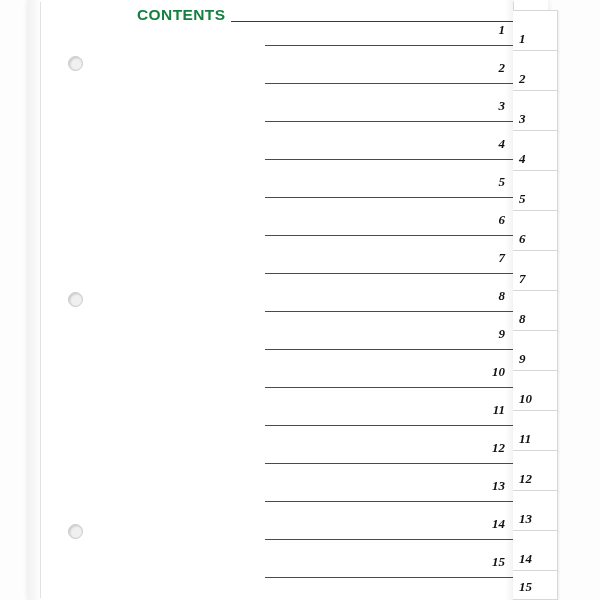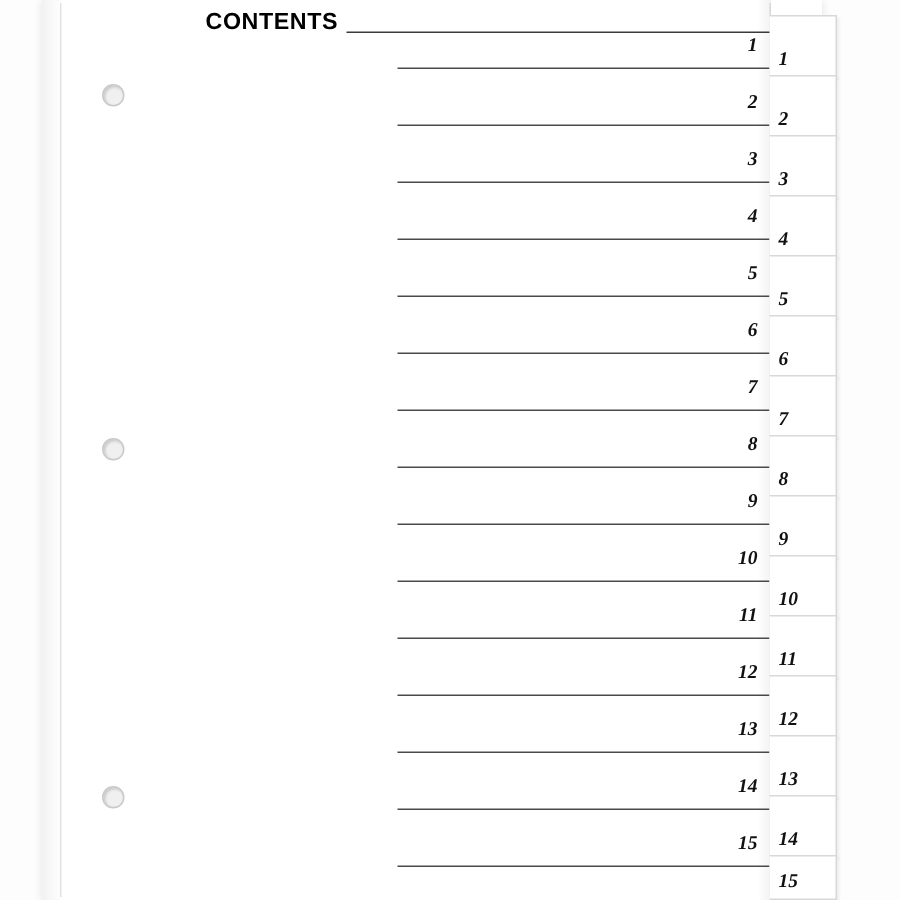--- a/index.html
+++ b/index.html
@@ -52,21 +52,21 @@
   }
 
   
   .contents-title {
     position: absolute;
     left: 96px;
     top: 4px;
     font-size: 15.5px;
     font-weight: bold;
     letter-spacing: 0.4px;
-    color: #000000;
+    color: #15803d;
     font-family: "Liberation Sans", sans-serif;
   }
   .contents-rule {
     position: absolute;
     left: 190px;
     top: 19px;
     width: 320px;
     height: 0;
     border-top: 1px solid #3a3a3a;
   }

